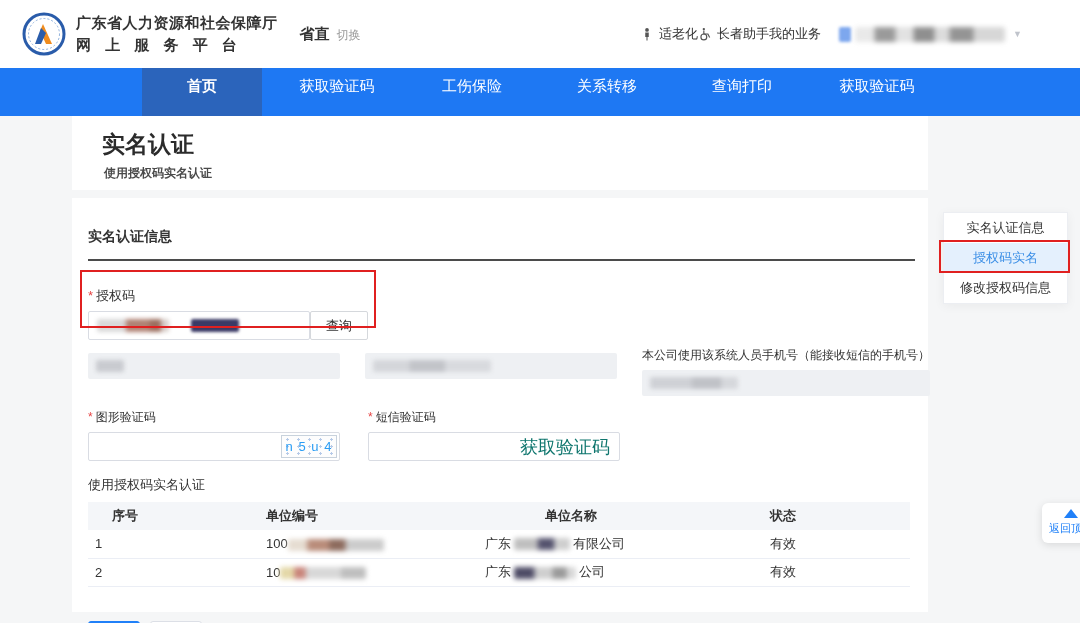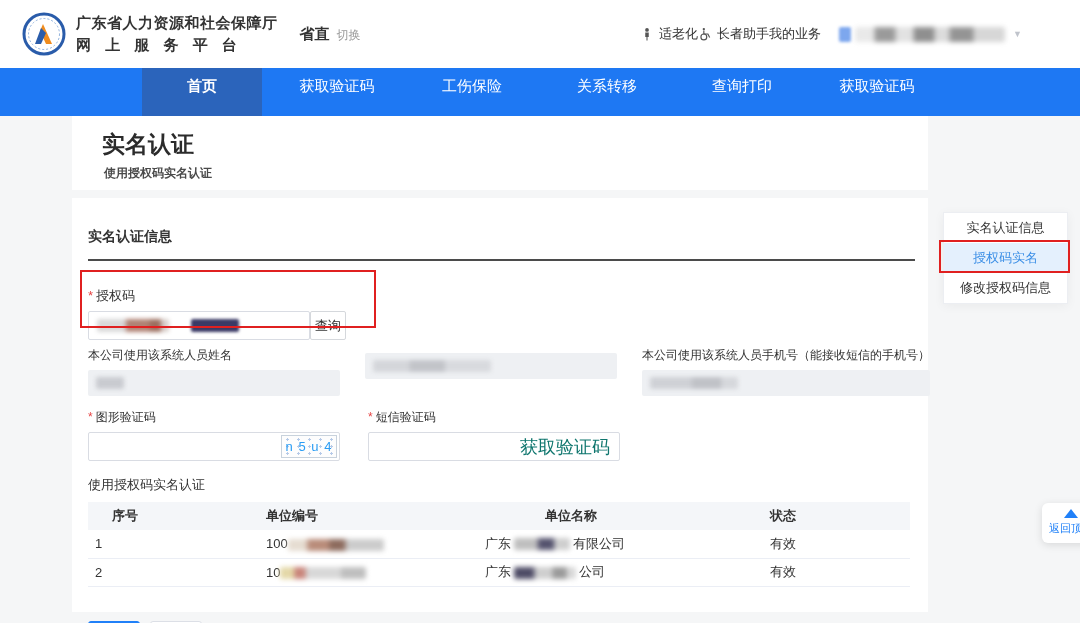--- a/index.html
+++ b/index.html
@@ -46,21 +46,21 @@
   .req { color:#e64545; margin-right:3px; }
   .field-label { font-size:13px; color:#333; }
   .auth-field { margin-top:26px; }
   .auth-row { margin-top:6px; display:flex; }
   .text-input { height:29px; border:1px solid #d9dce3; border-radius:2px; background:#fff;
     display:flex; align-items:center; padding:0 8px; }
   .auth-input { width:222px; }
   .auth-blob1 { width:72px; height:13px; filter:blur(2px); border-radius:2px;
     background:linear-gradient(90deg,#d9d9d9 0 38%,#b08274 42% 72%,#9c6f60 74% 88%,#d8cfcb 90%); }
   .auth-blob2 { width:48px; height:13px; margin-left:22px; filter:blur(1.5px); border-radius:2px; background:#3b3a66; }
-  .query-btn { width:36px; height:29px; margin-left:0; background:#fff; border:1px solid #d5d8dc;
+  .query-btn { width:58px; height:29px; margin-left:0; background:#fff; border:1px solid #d5d8dc;
     border-radius:2px; font-size:13px; color:#333; cursor:pointer; font-family:inherit; }
   .grid3 { display:grid; grid-template-columns:252px 252px 1fr; column-gap:25px; margin-top:7px; }
   .grid2 { display:grid; grid-template-columns:252px 252px; column-gap:25px; margin-top:13px;gap:28px; }
   .fgroup .field-label { font-size:12px; white-space:nowrap; display:block; }
   .disabled-input { height:26px; background:#eef0f3; border:none; border-radius:2px; margin-top:6px;
     display:flex; align-items:center; padding:0 8px; }
   .name-blob { width:28px; height:12px; background:#c9cbd0; }
   .id-blob { width:118px; height:12px; background:linear-gradient(90deg,#d4d6da 0 30%,#c2c4c9 32% 60%,#d8dade 62%); }
   .phone-blob { width:88px; height:12px; background:linear-gradient(90deg,#cfd1d6 0 45%,#c0c2c7 50% 80%,#d6d8dc 82%); }
   .captcha-input { position:relative; margin-top:6px; height:29px; }
@@ -187,21 +187,20 @@
         <div class="text-input auth-input">
           <span class="redact auth-blob1"></span>
           <span class="redact auth-blob2"></span>
         </div>
         <button class="query-btn">查询</button>
       </div>
     </div>
 
     <div class="grid3">
       <div class="fgroup">
-        <span class="field-label">本公司使用该系统人员姓名</span>
         <div class="disabled-input">
           <span class="redact name-blob"></span>
         </div>
       </div>
       <div class="fgroup">
         <div class="disabled-input">
           <span class="redact id-blob"></span>
         </div>
       </div>
       <div class="fgroup">

